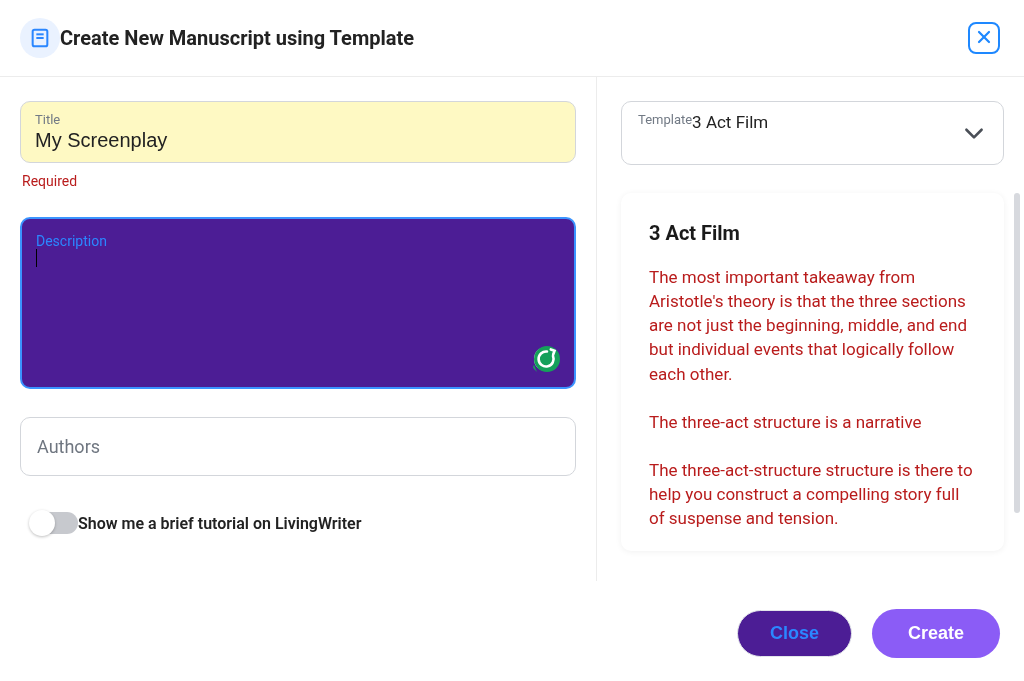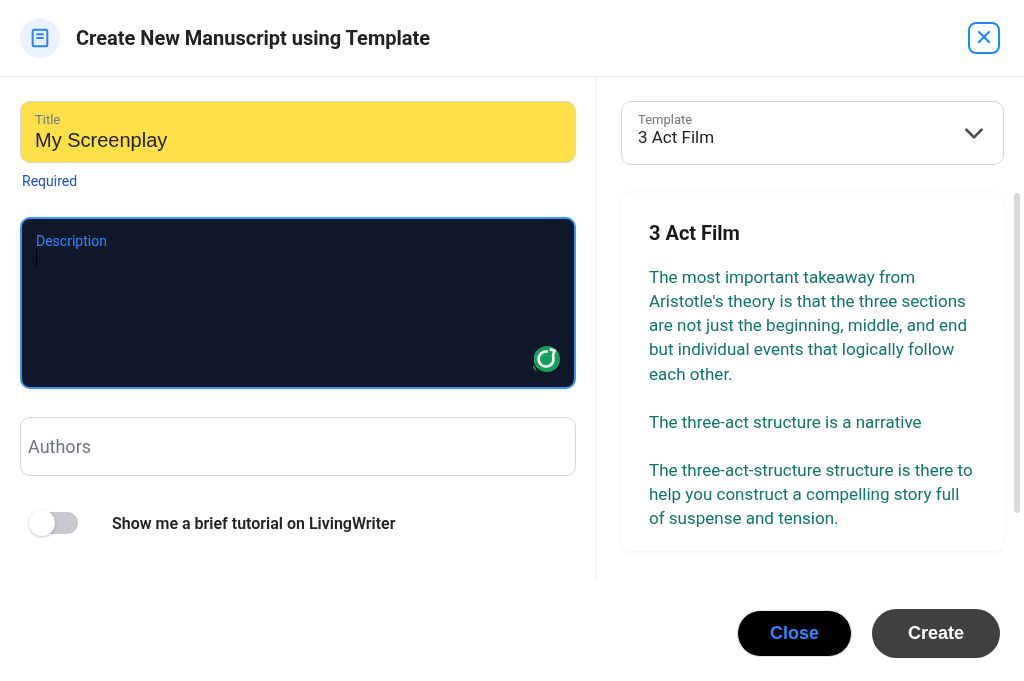--- a/index.html
+++ b/index.html
@@ -14,21 +14,20 @@
     .modal-header {
       display: flex;
       align-items: center;
       justify-content: space-between;
       padding: 18px 24px 18px 20px;
       border-bottom: 1px solid #ececec;
     }
     .header-left {
       display: flex;
       align-items: center;
-      gap: 16px;
     }
     .icon-circle {
       width: 40px;
       height: 40px;
       border-radius: 20px;
       background: #eaf2ff;
       display: flex;
       align-items: center;
       justify-content: center;
     }
@@ -59,51 +58,51 @@
     }
     .right-pane {
       flex: 1;
       padding: 24px 20px 20px 24px;
       position: relative;
     }
     .input-box {
       border: 1px solid #d3d6db;
       border-radius: 10px;
       padding: 10px 14px;
-      background: #fde047;
+      background: #fef9c3;
       width: 100%;
     }
     .input-label {
       font-size: 13px;
       color: #727a85;
       margin-bottom: 2px;
       display: block;
     }
     .input-value {
       font-size: 20px;
       color: #222;
       border: none;
       outline: none;
       width: 100%;
       background: transparent;
     }
     .hint {
       font-size: 14px;
-      color: #1d4ed8;
+      color: #b91c1c;
       margin-top: 10px;
       margin-left: 2px;
     }
     .desc-box {
       margin-top: 28px;
       border: 2px solid #3b94ff;
       border-radius: 10px;
       padding: 14px 14px 12px 14px;
       height: 172px;
       position: relative;
-      background: #0f172a;
+      background: #4c1d95;
     }
     .desc-label {
       font-size: 14px;
       color: #2b87ff;
     }
     .desc-textarea {
       border: none;
       outline: none;
       width: 100%;
       height: 110px;
@@ -125,31 +124,31 @@
       width: 32px;
       height: 32px;
       display: flex;
       align-items: center;
       justify-content: center;
     }
     .authors-box {
       margin-top: 28px;
       border: 1px solid #d3d6db;
       border-radius: 10px;
-      padding: 18px 7px;
+      padding: 18px 16px;
     }
     .authors-label {
       font-size: 18px;
       color: #6f7680;
     }
     .toggle-row {
       margin-top: 36px;
       display: flex;
       align-items: center;
-      gap: 34px;
+      gap: 0;
       padding-left: 12px;
     }
     .toggle {
       width: 46px;
       height: 22px;
       background: #c7c9ce;
       border-radius: 12px;
       position: relative;
       cursor: pointer;
     }
@@ -174,21 +173,21 @@
       border: 1px solid #d3d6db;
       border-radius: 10px;
       padding: 10px 16px;
       display: flex;
       align-items: flex-start;
       justify-content: space-between;
       cursor: pointer;
     }
     .template-select-left {
       display: flex;
-      flex-direction: column;
+      flex-direction: row;
     }
     .template-label {
       font-size: 13px;
       color: #727a85;
     }
     .template-value {
       font-size: 17px;
       color: #222;
     }
     .chevron-holder {
@@ -209,21 +208,21 @@
     }
     .template-info-title {
       font-size: 20px;
       font-weight: 700;
       color: #1a1a1a;
       margin-bottom: 20px;
     }
     .template-info-para {
       font-size: 17px;
       line-height: 1.42;
-      color: #0f766e;
+      color: #b91c1c;
       margin-bottom: 24px;
     }
     .card-scrollbar {
       position: absolute;
       right: -16px;
       top: 0;
       width: 6px;
       height: 320px;
       background: #d7d9de;
       border-radius: 3px;
@@ -237,26 +236,26 @@
       padding: 28px 24px 0 0;
     }
     .btn {
       border-radius: 26px;
       font-size: 18px;
       font-weight: 600;
       padding: 12px 32px;
       cursor: pointer;
     }
     .btn-close {
-      background: #000000;
+      background: #4c1d95;
       color: #2b87ff;
       border: 1px solid #e2e5ea;
     }
     .btn-create {
-      background: #404040;
+      background: #8b5cf6;
       color: #fff;
       border: none;
       padding: 14px 36px;
     }
   </style>
 </head>
 <body>
 
 <div class="modal-header">
   <div class="header-left">

